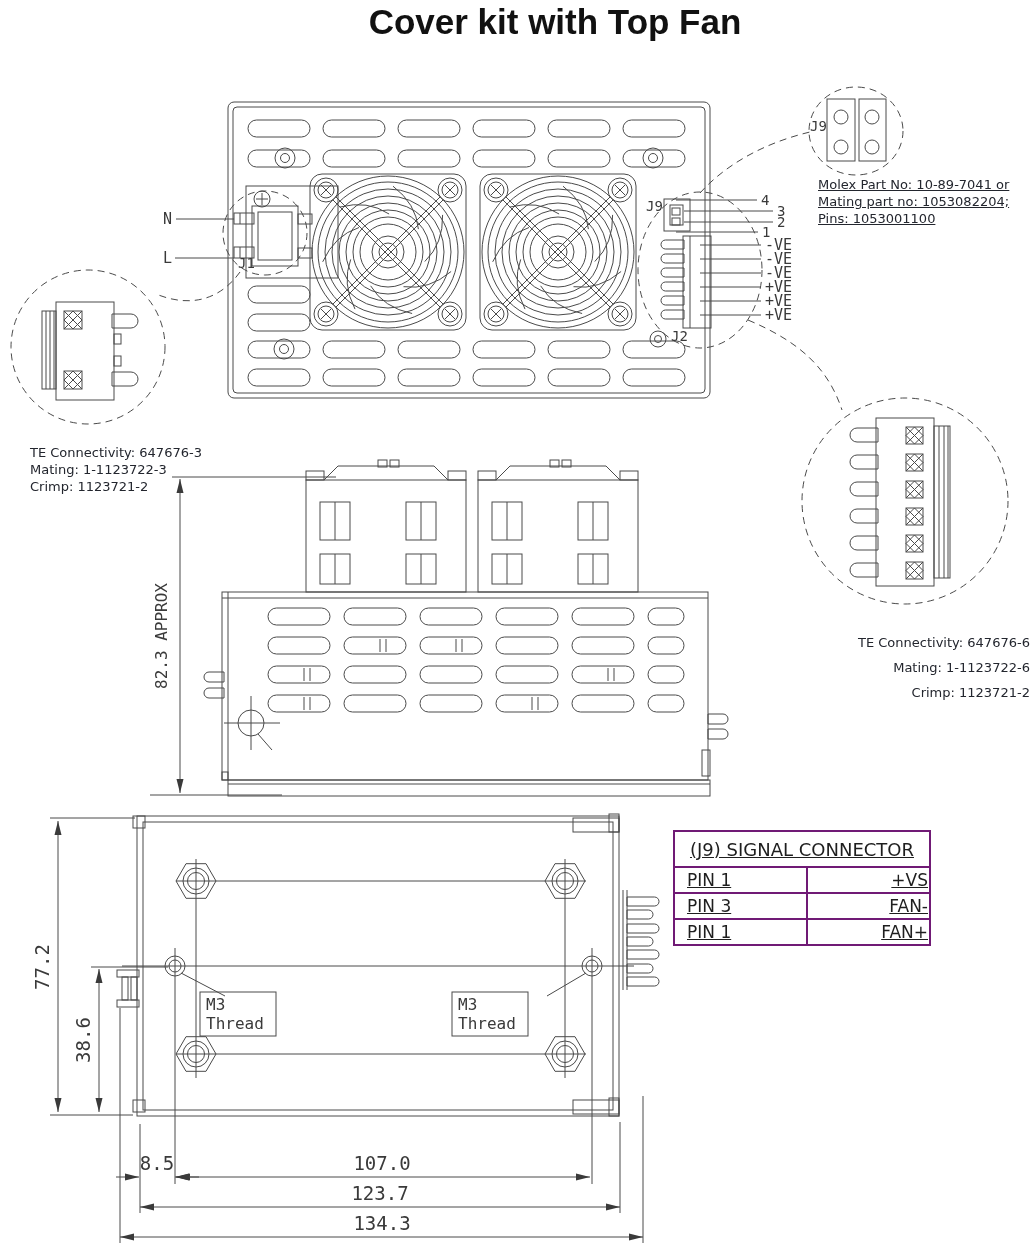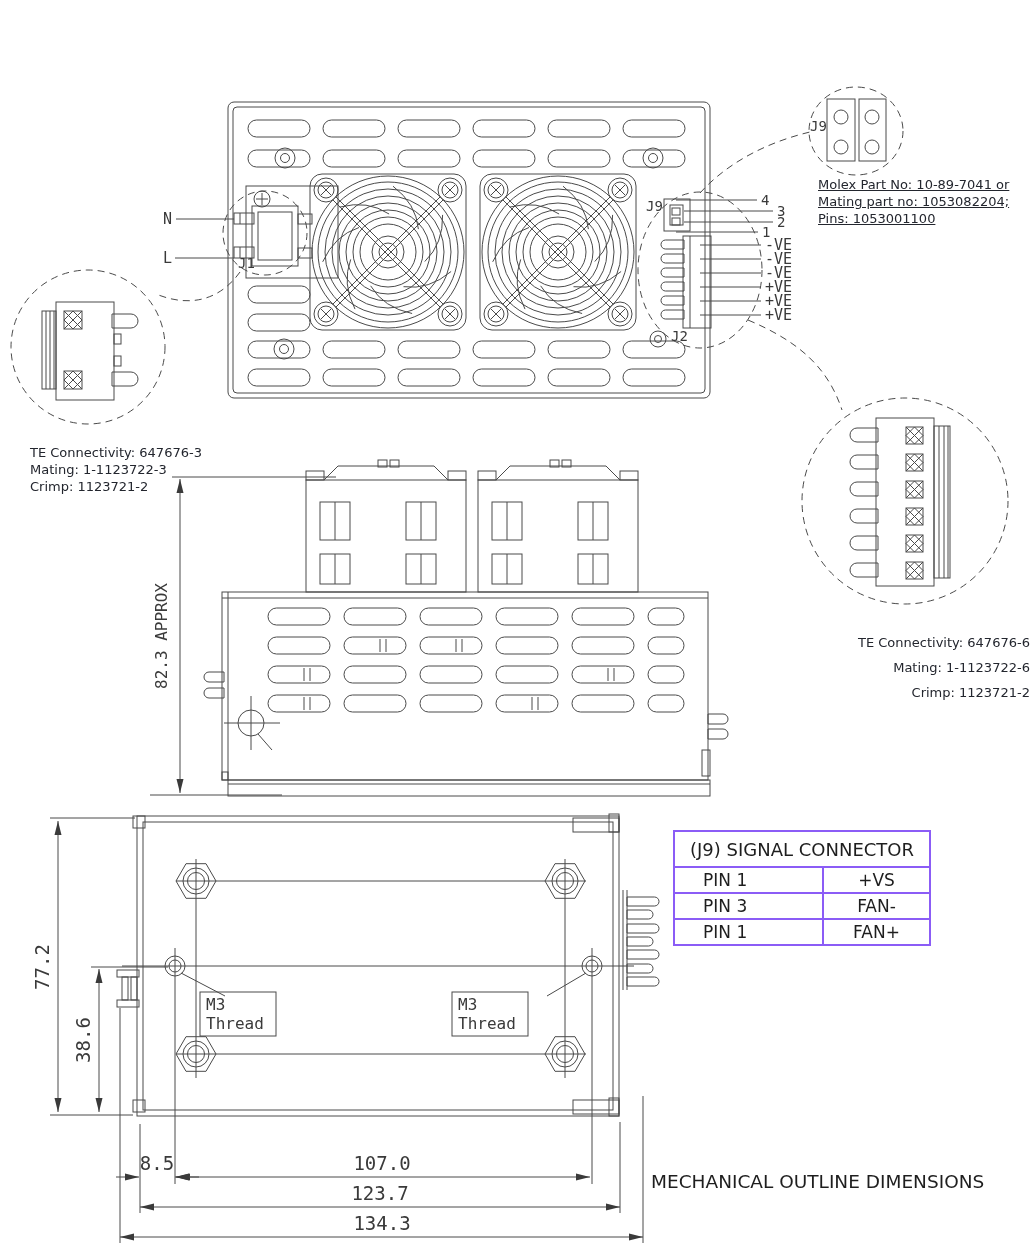--- a/index.html
+++ b/index.html
@@ -16,31 +16,32 @@
   .cadB{font-size:15px;}
   .cadC{font-size:19px;}
   .cadD{font-size:16px;}
   .callout{position:absolute;white-space:nowrap;color:#23262e;
            font-size:13px;line-height:17px;}
   #te-right-callout{line-height:25px;}
   .notes{position:absolute;left:651px;top:1168px;color:#1e1e1e;
          font-size:18.5px;line-height:27px;white-space:nowrap;}
   #sig-table{position:absolute;left:673px;top:830px;width:258px;
              border-collapse:collapse;color:#1e1e1e;background:transparent;}
-  #sig-table th,#sig-table td{border:2px solid #8b5cf6;font-weight:normal;}
+  #sig-table th,#sig-table td{border:2px solid #701a75;font-weight:normal;text-decoration:underline;}
   #sig-table th{height:32px;font-size:18px;text-align:center;}
   #sig-table td{height:22px;font-size:17px;}
-  #sig-table td:first-child{padding-left:28px;width:118px;}
-  #sig-table td:last-child{text-align:center;}
+  #sig-table td:first-child{padding-left:12px;width:118px;}
+  #sig-table td:last-child{text-align:right;}
 </style>
 </head>
 <body>
 
 <div id="page">
 
+  <div class="title">Cover kit with Top Fan</div>
 
   <svg id="dwg" width="1030" height="1249" viewBox="0 0 1030 1249">
     <defs>
       <marker id="mE" markerWidth="15" markerHeight="9" refX="14" refY="4.5" orient="auto" markerUnits="userSpaceOnUse">
         <path d="M0,1 L14,4.5 L0,8 Z" fill="#3a3a3a"></path>
       </marker>
       <marker id="mS" markerWidth="15" markerHeight="9" refX="1" refY="4.5" orient="auto" markerUnits="userSpaceOnUse">
         <path d="M15,1 L1,4.5 L15,8 Z" fill="#3a3a3a"></path>
       </marker>
     </defs>
@@ -486,16 +487,15 @@
         <td>FAN-</td>
       </tr>
       <tr>
         <td>PIN 1</td>
         <td>FAN+</td>
       </tr>
     </tbody>
   </table>
 
   <div class="notes">
-    <div>MECHANICAL OUTLINE DIMENSIONS</div>
   </div>
 
 </div>
 
 </body></html>

